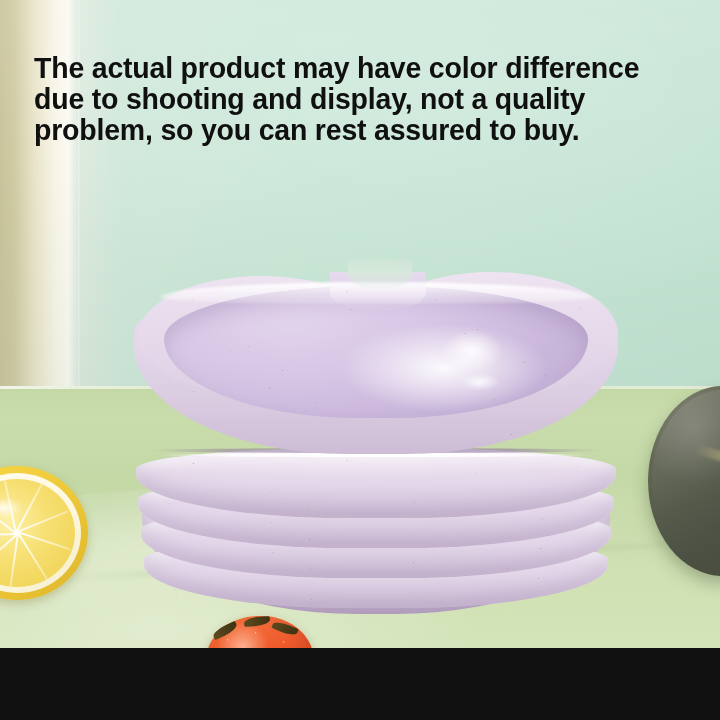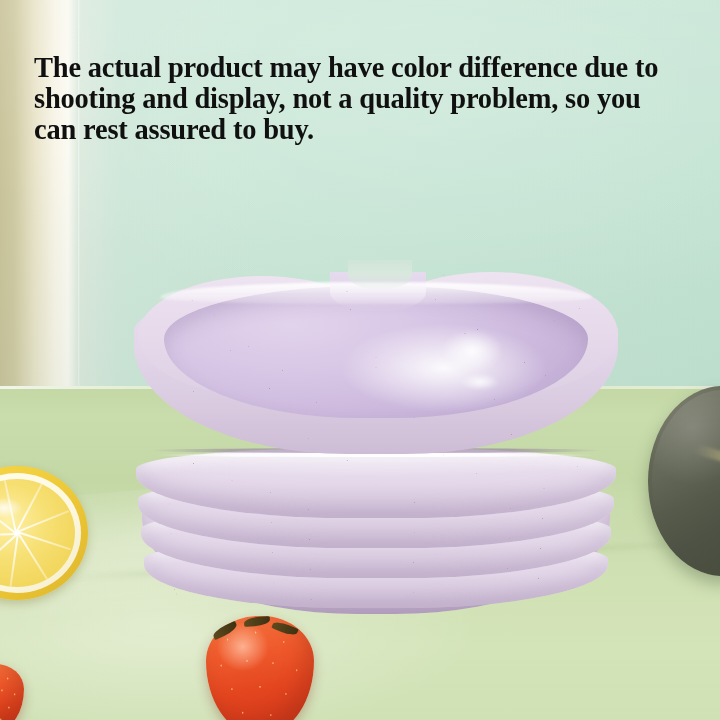--- a/index.html
+++ b/index.html
@@ -1,18 +1,18 @@
 <!DOCTYPE html>
 <html><head>
 <meta charset="utf-8">
 <style>
   html,body{margin:0;padding:0;background:#111;}
   #stage{
-    position:relative;width:720px;height:720px;overflow:hidden;
-    font-family:Liberation Serif, serif;
+    position:relative;width:720px;height:648px;overflow:hidden;
+    font-family:Liberation Sans, sans-serif;
     background:#737373;
   }
 
   
   .bg-wall{
     position:absolute;left:0;top:0;width:720px;height:430px;
     background:linear-gradient(90deg,
        #c9c39a 0px,
        #cfcaa2 14px,
        #e8e3c8 34px,

